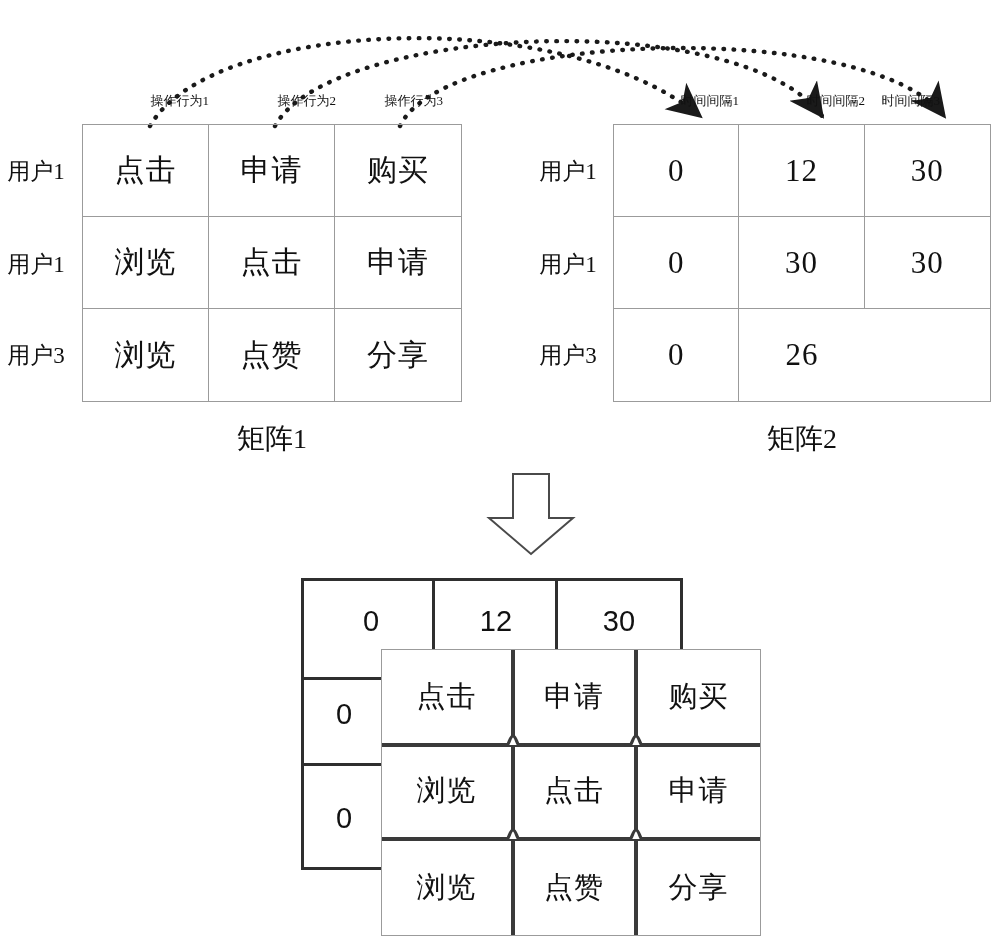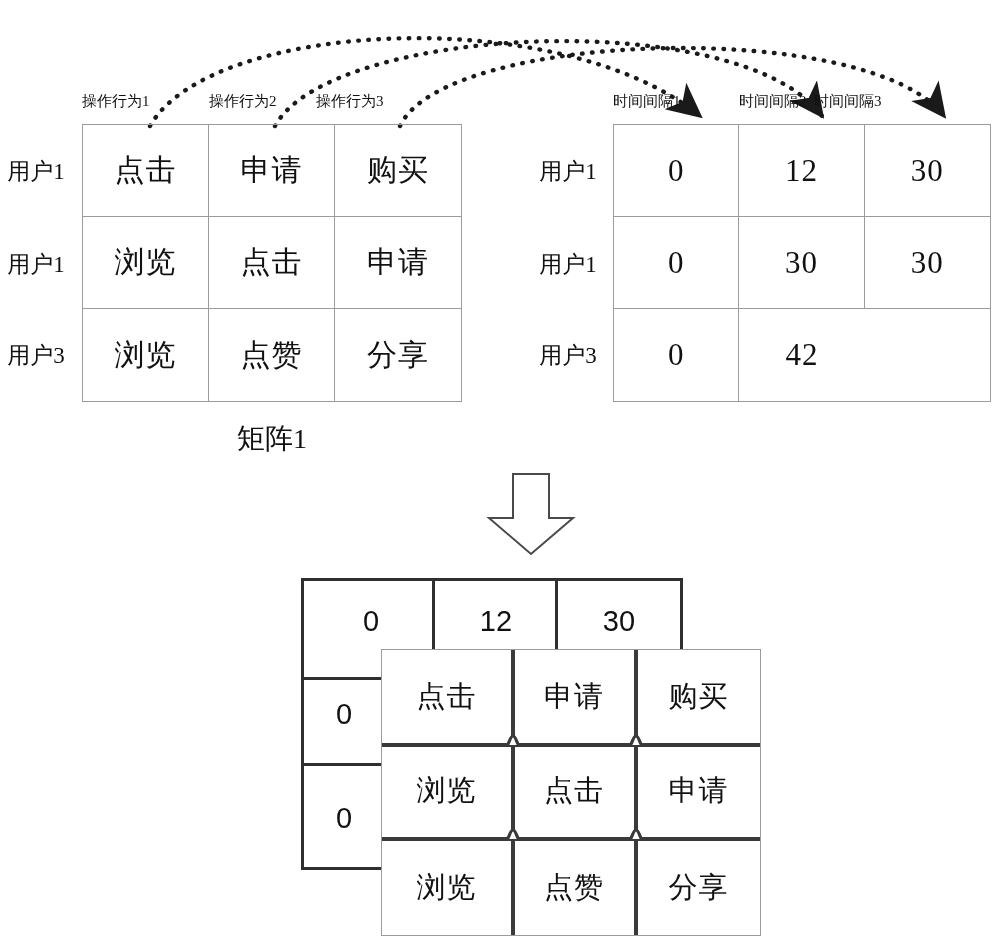--- a/index.html
+++ b/index.html
@@ -51,23 +51,23 @@
   
   .row-label {
     position: absolute;
     font-size: 23px;
     white-space: nowrap;
     text-align: center;
   }
   
   .col-header {
     position: absolute;
-    font-size: 15px;
+    font-size: 13px;
     white-space: nowrap;
-    text-align: left;
+    text-align: right;
   }
   .caption {
     position: absolute;
     font-size: 28px;
     white-space: nowrap;
     text-align: center;
   }
 
   
   
@@ -154,23 +154,24 @@
 
   <div class="grid matrix-top" style="left:613px; top:124px; width:378px; height:278px;
               grid-template-columns:1fr 1fr 1fr; grid-template-rows:1fr 1fr 1fr;">
     <div class="cell num">0</div>
     <div class="cell num">12</div>
     <div class="cell num lastcol">30</div>
     <div class="cell num">0</div>
     <div class="cell num">30</div>
     <div class="cell num lastcol">30</div>
     <div class="cell num lastrow">0</div>
-    <div class="cell num lastrow lastcol">42</div>
-  </div>
-
+    <div class="cell num lastrow lastcol">26</div>
+  </div>
+
+  <div class="caption" style="left:613px; top:420px; width:378px;">矩阵2</div>
 
   <svg class="block-arrow" style="left:485px; top:472px; width:92px; height:84px;">
     <polygon points="28,2 64,2 64,46 88,46 46,82 4,46 28,46" fill="#ffffff" stroke="#4a4a4a" stroke-width="2"></polygon>
   </svg>
 
   <div class="back-table-layer">
 
     <div class="bk-line" style="left:301px; top:578px; width:3px; height:292px;"></div>
 
     <div class="bk-line" style="left:301px; top:578px; width:382px; height:3px;"></div>

